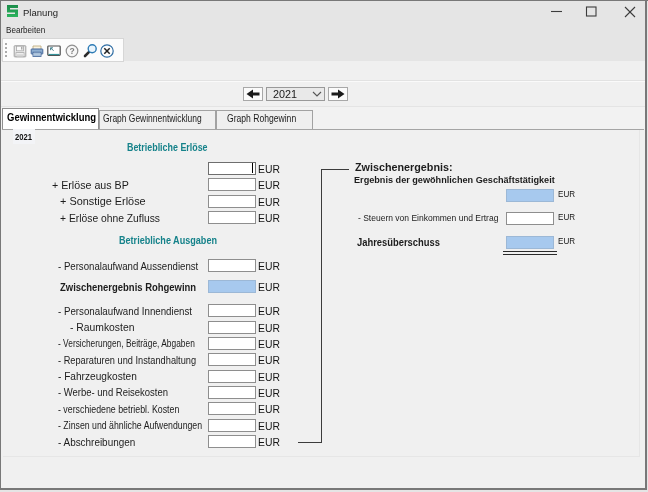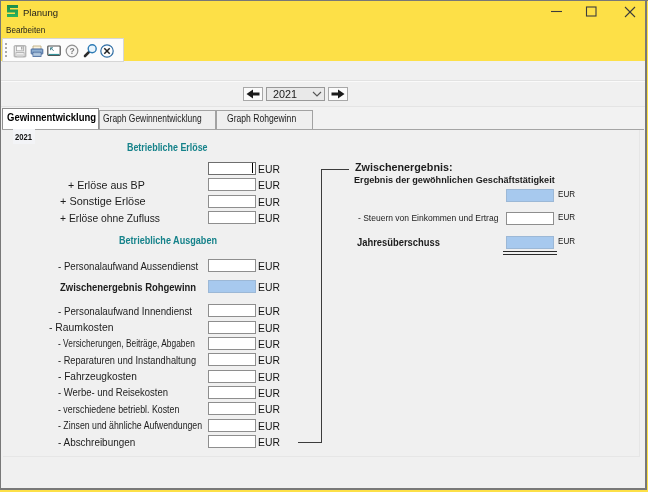--- a/index.html
+++ b/index.html
@@ -1,15 +1,15 @@
 <!DOCTYPE html>
 <html><head><meta charset="utf-8">
 <style>
 html,body{margin:0;padding:0;width:648px;height:492px;overflow:hidden;background:#fff;}
-#win{position:relative;width:648px;height:492px;background:#fde047;font-family:"Liberation Sans",sans-serif;}
+#win{position:relative;width:648px;height:492px;background:#e5e5e5;font-family:"Liberation Sans",sans-serif;}
 .abs{position:absolute;}
 .lbl{position:absolute;font-size:10.5px;color:#1c1c1c;line-height:13px;white-space:nowrap;transform-origin:0 0;}
 .b{font-weight:bold;}
 .eur{position:absolute;font-size:10.5px;color:#151515;line-height:11px;transform:scaleX(0.99);transform-origin:0 0;}
 .eur2{position:absolute;font-size:8.5px;color:#151515;line-height:9px;transform:scaleX(0.95);transform-origin:0 0;}
 .ibox{position:absolute;width:46px;height:11px;background:#fff;border:1px solid #8e8e8e;}
 .bbox{position:absolute;width:46px;height:11px;background:#a7c9ee;border:1px solid #9cb8d6;}
 .hd{position:absolute;font-size:10.5px;font-weight:bold;color:#15828a;line-height:13px;white-space:nowrap;transform-origin:0 0;}
 </style></head>
 <body>
@@ -104,21 +104,21 @@
   <div class="abs" style="left:216px;top:110px;width:97px;height:19px;background:#efefef;border:1px solid #a2a2a2;border-bottom:none;box-sizing:border-box;"></div>
   <div class="abs" style="left:2px;top:108px;width:97px;height:21px;background:#fff;border:1px solid #8f8f8f;border-bottom:none;box-sizing:border-box;"></div>
   <div class="lbl b" style="left:6.8px;top:111px;transform:scaleX(0.903);color:#000;">Gewinnentwicklung</div>
   <div class="lbl" style="left:102.8px;top:111.5px;transform:scaleX(0.805);">Graph Gewinnentwicklung</div>
   <div class="lbl" style="left:226.6px;top:111.5px;transform:scaleX(0.817);">Graph Rohgewinn</div>
 
   <div class="abs" style="left:13px;top:129px;width:22px;height:15px;background:#f3f4f7;"></div>
   <div class="abs" style="left:14.8px;top:131.5px;font-size:8.5px;font-weight:bold;color:#111;line-height:10px;transform:scaleX(0.9);transform-origin:0 0;">2021</div>
 
   <div class="hd" style="left:127.2px;top:140.5px;transform:scaleX(0.847);">Betriebliche Erlöse</div>
-  <div class="lbl" style="left:68px;top:178.5px;transform:scaleX(1.016);">+ Erlöse aus BP</div>
+  <div class="lbl" style="left:52px;top:178.5px;transform:scaleX(1.016);">+ Erlöse aus BP</div>
   <div class="lbl" style="left:59.6px;top:195px;transform:scaleX(1.037);">+ Sonstige Erlöse</div>
   <div class="lbl" style="left:59.6px;top:211.5px;transform:scaleX(0.982);">+ Erlöse ohne Zufluss</div>
 
   <div class="ibox" style="left:207.5px;top:161.5px;border-color:#6e6e6e;"></div>
   <div class="ibox" style="left:207.5px;top:178px;"></div>
   <div class="ibox" style="left:207.5px;top:194.5px;"></div>
   <div class="ibox" style="left:207.5px;top:211px;"></div>
   <div class="abs" style="left:252px;top:163px;width:1px;height:10px;background:#000;"></div>
   <div class="eur" style="left:258.2px;top:163.5px;">EUR</div>
   <div class="eur" style="left:258.2px;top:180px;">EUR</div>
@@ -129,21 +129,21 @@
 
   <div class="lbl" style="left:58.3px;top:259.5px;transform:scaleX(0.917);">- Personalaufwand Aussendienst</div>
   <div class="ibox" style="left:207.5px;top:259px;"></div>
   <div class="eur" style="left:258.2px;top:261px;">EUR</div>
 
   <div class="lbl b" style="left:59.6px;top:280.5px;transform:scaleX(0.901);">Zwischenergebnis Rohgewinn</div>
   <div class="bbox" style="left:207.5px;top:280px;"></div>
   <div class="eur" style="left:258.2px;top:282px;">EUR</div>
 
   <div class="lbl" style="left:58.1px;top:304.5px;transform:scaleX(0.926);">- Personalaufwand Innendienst</div>
-  <div class="lbl" style="left:49px;top:321px;transform:scaleX(0.986);">- Raumkosten</div>
+  <div class="lbl" style="left:70px;top:321px;transform:scaleX(0.986);">- Raumkosten</div>
   <div class="lbl" style="left:58.4px;top:337px;transform:scaleX(0.797);">- Versicherungen, Beiträge, Abgaben</div>
   <div class="lbl" style="left:58.1px;top:353.5px;transform:scaleX(0.879);">- Reparaturen und Instandhaltung</div>
   <div class="lbl" style="left:57.8px;top:370px;transform:scaleX(0.964);">- Fahrzeugkosten</div>
   <div class="lbl" style="left:58.1px;top:386px;transform:scaleX(0.903);">- Werbe- und Reisekosten</div>
   <div class="lbl" style="left:58.1px;top:402.5px;transform:scaleX(0.838);">- verschiedene betriebl. Kosten</div>
   <div class="lbl" style="left:57.8px;top:419px;transform:scaleX(0.834);">- Zinsen und ähnliche Aufwendungen</div>
   <div class="lbl" style="left:57.8px;top:435.5px;transform:scaleX(0.945);">- Abschreibungen</div>
 
   <div class="ibox" style="left:207.5px;top:304px;"></div>
   <div class="ibox" style="left:207.5px;top:320.5px;"></div>

